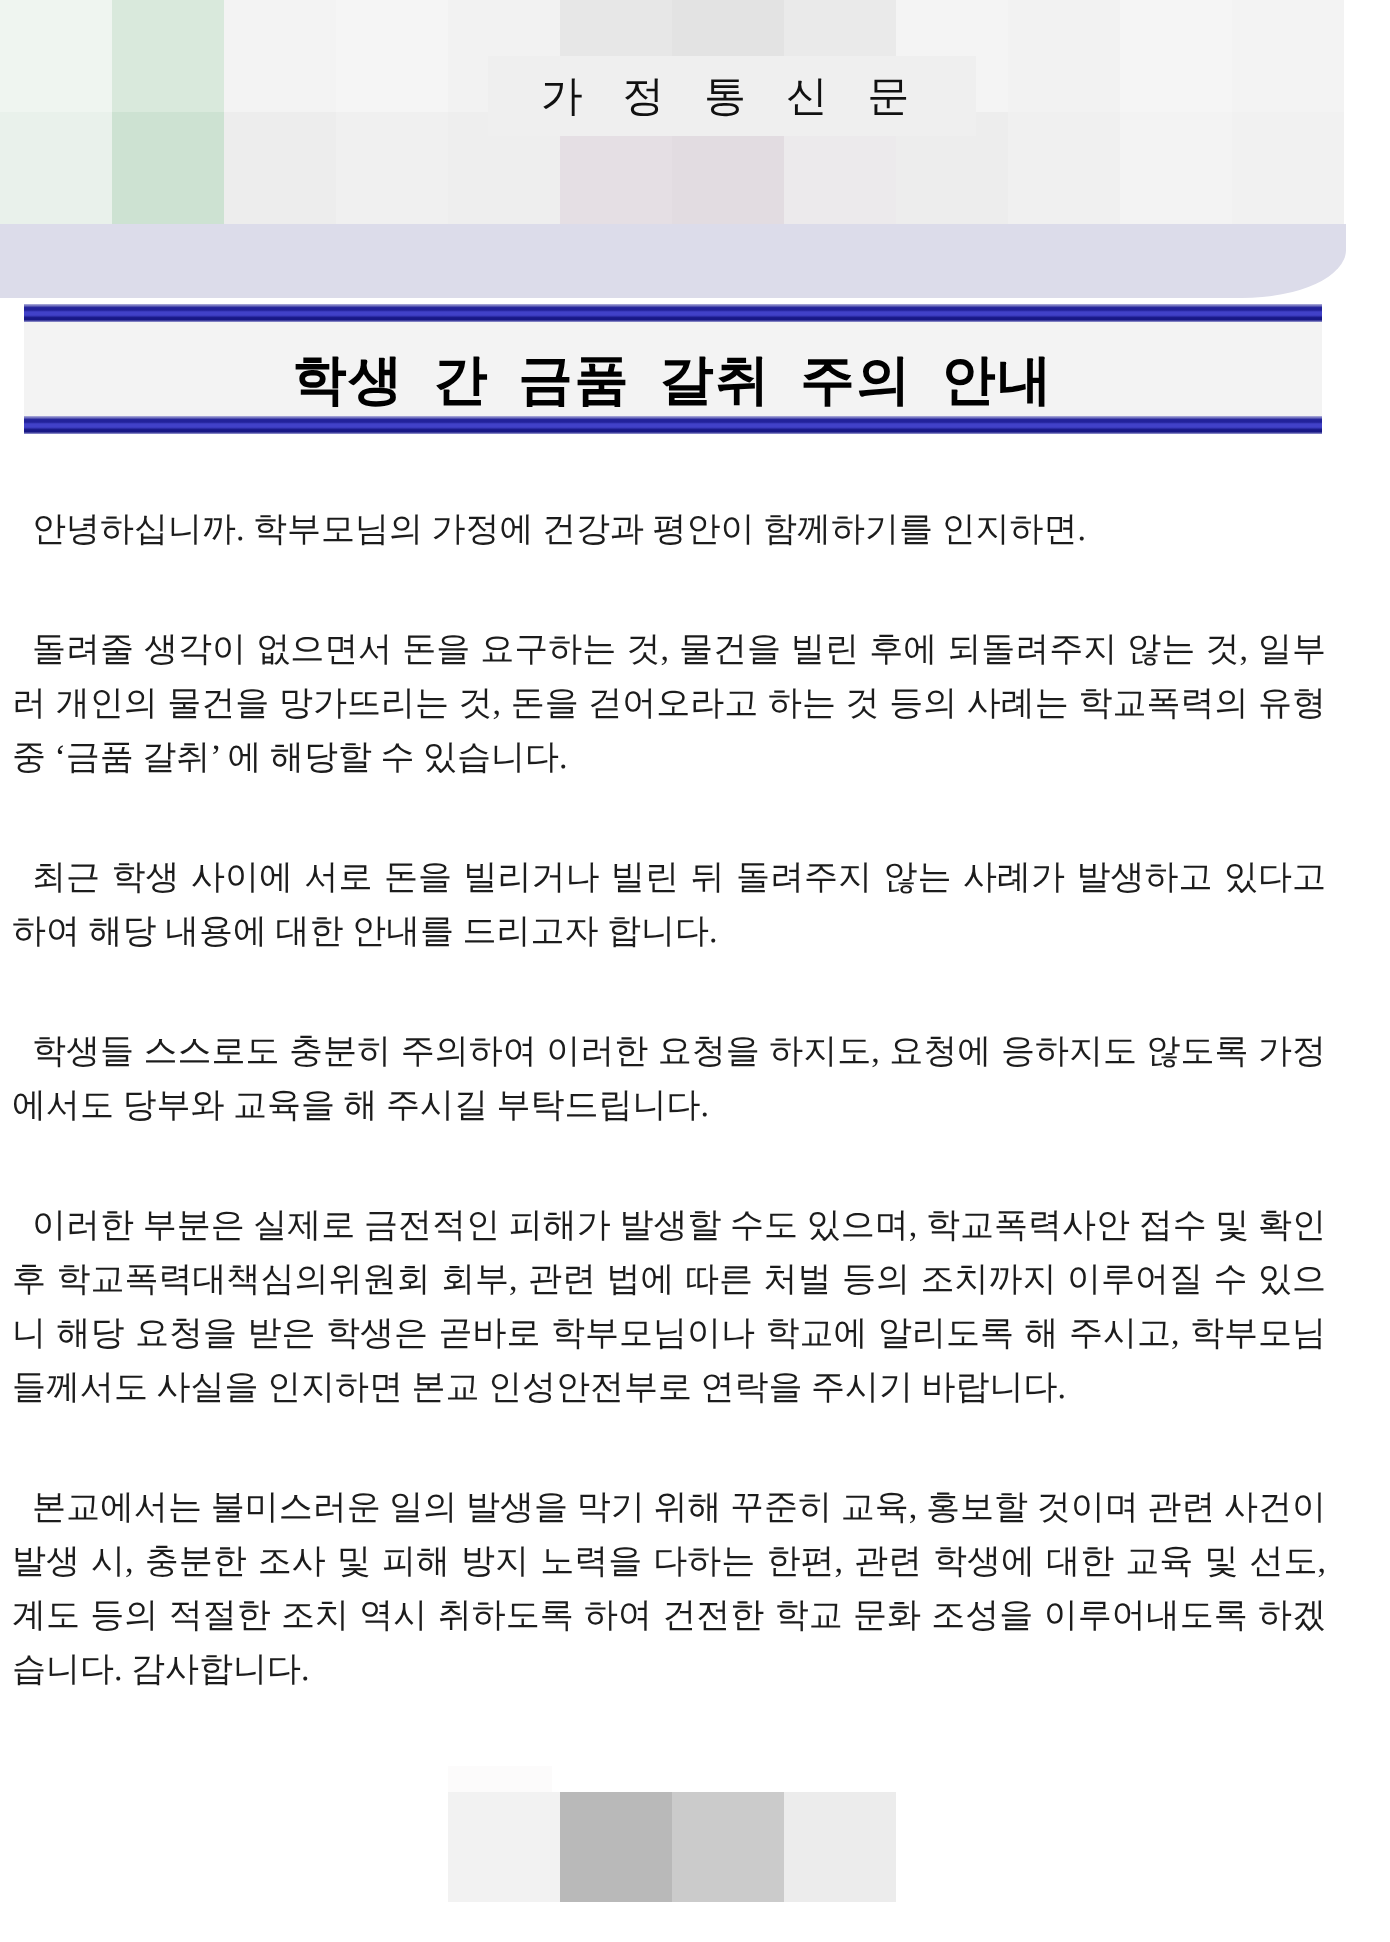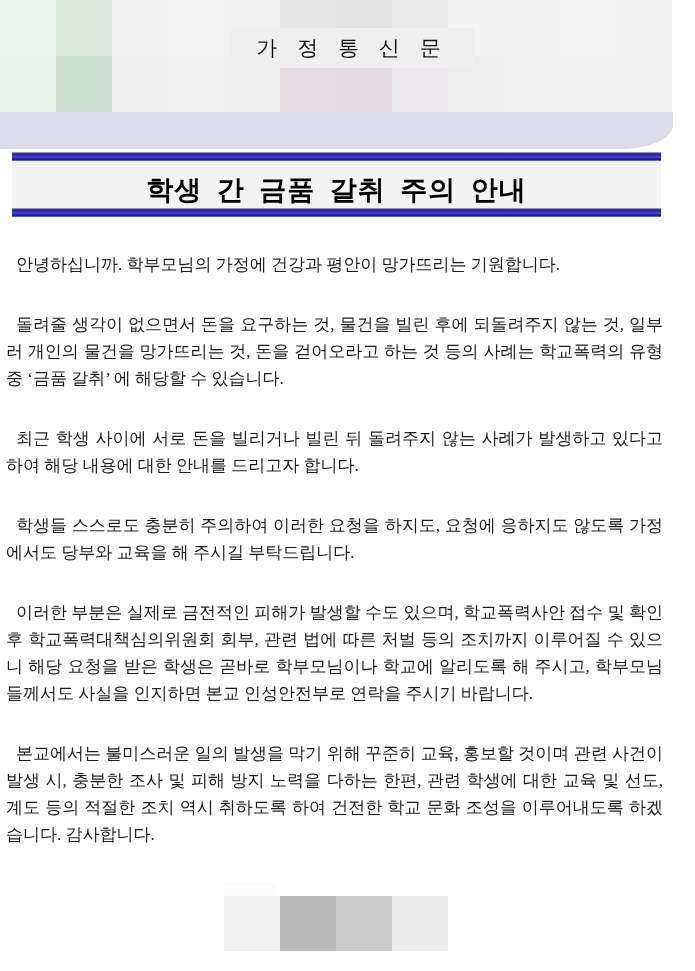--- a/index.html
+++ b/index.html
@@ -19,21 +19,21 @@
     top: 0; left: 0;
     display: grid;
     grid-template-columns: repeat(12, 56px);
     grid-auto-rows: 56px;
   }
   .mcell { width: 56px; height: 56px; }
 
   
   .label-box {
     position: absolute;
-    left: 230px; top: 28px;
+    left: 244px; top: 28px;
     width: 244px; height: 40px;
     background: #efefef;
     display: flex; align-items: center; justify-content: center;
     font-family: "Liberation Sans", "DejaVu Sans", sans-serif;
     font-size: 21px;
     color: #111;
     letter-spacing: 7px;
     white-space: nowrap;
   }
 
@@ -144,21 +144,21 @@
 
   <div class="title-box">
     <div class="blue-bar"></div>
     <div class="title-inner">
       <span class="title-text">학생 간 금품 갈취 주의 안내</span>
     </div>
     <div class="blue-bar"></div>
   </div>
 
   <div class="body-text">
-    <p>안녕하십니까. 학부모님의 가정에 건강과 평안이 망가뜨리는 기원합니다.</p>
+    <p>안녕하십니까. 학부모님의 가정에 건강과 평안이 함께하기를 인지하면.</p>
     <p>돌려줄 생각이 없으면서 돈을 요구하는 것, 물건을 빌린 후에 되돌려주지 않는 것, 일부러 개인의 물건을 망가뜨리는 것, 돈을 걷어오라고 하는 것 등의 사례는 학교폭력의 유형 중 ‘금품 갈취’ 에 해당할 수 있습니다.</p>
     <p>최근 학생 사이에 서로 돈을 빌리거나 빌린 뒤 돌려주지 않는 사례가 발생하고 있다고 하여 해당 내용에 대한 안내를 드리고자 합니다.</p>
     <p>학생들 스스로도 충분히 주의하여 이러한 요청을 하지도, 요청에 응하지도 않도록 가정에서도 당부와 교육을 해 주시길 부탁드립니다.</p>
     <p>이러한 부분은 실제로 금전적인 피해가 발생할 수도 있으며, 학교폭력사안 접수 및 확인 후 학교폭력대책심의위원회 회부, 관련 법에 따른 처벌 등의 조치까지 이루어질 수 있으니 해당 요청을 받은 학생은 곧바로 학부모님이나 학교에 알리도록 해 주시고, 학부모님들께서도 사실을 인지하면 본교 인성안전부로 연락을 주시기 바랍니다.</p>
     <p>본교에서는 불미스러운 일의 발생을 막기 위해 꾸준히 교육, 홍보할 것이며 관련 사건이 발생 시, 충분한 조사 및 피해 방지 노력을 다하는 한편, 관련 학생에 대한 교육 및 선도, 계도 등의 적절한 조치 역시 취하도록 하여 건전한 학교 문화 조성을 이루어내도록 하겠습니다. 감사합니다.</p>
   </div>
 
   <div class="faint-block"></div>
   <div class="fblocks">
       <div class="fblock" style="background: rgb(242, 242, 242);"></div>

